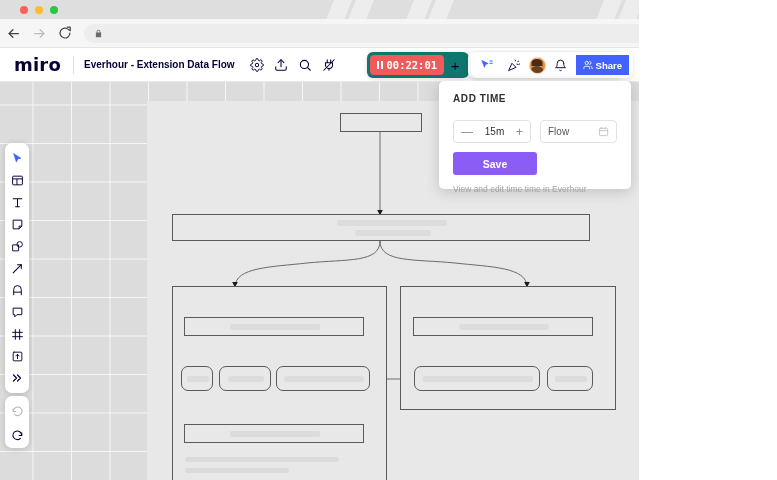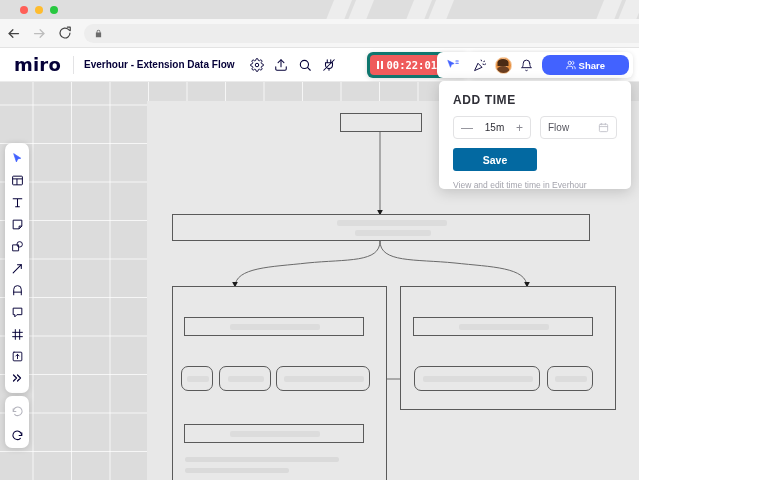--- a/index.html
+++ b/index.html
@@ -122,22 +122,22 @@
     width: 13px; height: 10px; background: #6b3f22; border-radius: 50% 50% 0 0;
     transform: translateX(-50%);
   }
   .avatar::before {
     content: ""; position: absolute; left: 50%; top: 9%;
     width: 11px; height: 7px; background: #4a2a14; border-radius: 50% 50% 0 0;
     transform: translateX(-50%); z-index: 2;
   }
   .share-btn {
     display: flex; align-items: center; gap: 3px;
-    background: #4262ff; color: #fff; border-radius: 8px;
-    height: 20px; padding: 0 24px; font-size: 9.5px; font-weight: 600;
+    background: #4262ff; color: #fff; border-radius: 0;
+    height: 20px; padding: 0 7px; font-size: 9.5px; font-weight: 600;
   }
 
   
   .canvas {
     position: absolute; left: 0; top: 82px; width: 777px; height: 398px;
     background-color: #dcdcdc;
     background-image:
       linear-gradient(to right, rgba(255,255,255,0.75) 1px, transparent 1px),
       linear-gradient(to bottom, rgba(255,255,255,0.75) 1px, transparent 1px);
     background-size: 38.5px 38.5px;
@@ -174,37 +174,37 @@
   }
 
   
   .popup {
     position: absolute; left: 439px; top: 81px; width: 192px; height: 108px;
     background: #fff; border-radius: 5px;
     box-shadow: 0 3px 14px rgba(0,0,0,0.17);
     padding: 12px 14px;
   }
   .popup-title {
-    font-size: 12px; font-weight: 700; color: #2f2f37;
-    letter-spacing: 0.6px; margin-bottom: 9px;
+    font-size: 10px; font-weight: 700; color: #2f2f37;
+    letter-spacing: 0.6px; margin-bottom: 16px;
   }
   .popup-row { display: flex; gap: 9px; }
   .stepper {
     flex: none; width: 78px; height: 23px; border: 1px solid #e2e2e4; border-radius: 4px;
     display: flex; align-items: center; justify-content: space-between; padding: 0 7px;
   }
   .stepper .sym { color: #8a8a93; font-size: 12px; line-height: 1; }
   .stepper .val { font-size: 10px; color: #2f2f37; }
   .datefield {
     flex: none; width: 77px; height: 23px; border: 1px solid #e2e2e4; border-radius: 4px;
     display: flex; align-items: center; justify-content: space-between; padding: 0 7px;
   }
   .datefield .val { font-size: 10px; color: #55555e; }
   .save-btn {
-    margin-top: 9px; width: 84px; height: 23px; background: #0369a1; color: #fff;
+    margin-top: 9px; width: 84px; height: 23px; background: #8b5cf6; color: #fff;
     border-radius: 3px; display: flex; align-items: center; justify-content: center;
     font-size: 10.5px; font-weight: 600;
   }
   .popup-link { margin-top: 9px; font-size: 8.5px; color: #a3a3ac; }
 </style>
 </head>
 <body>
 
 <div id="root">
 

